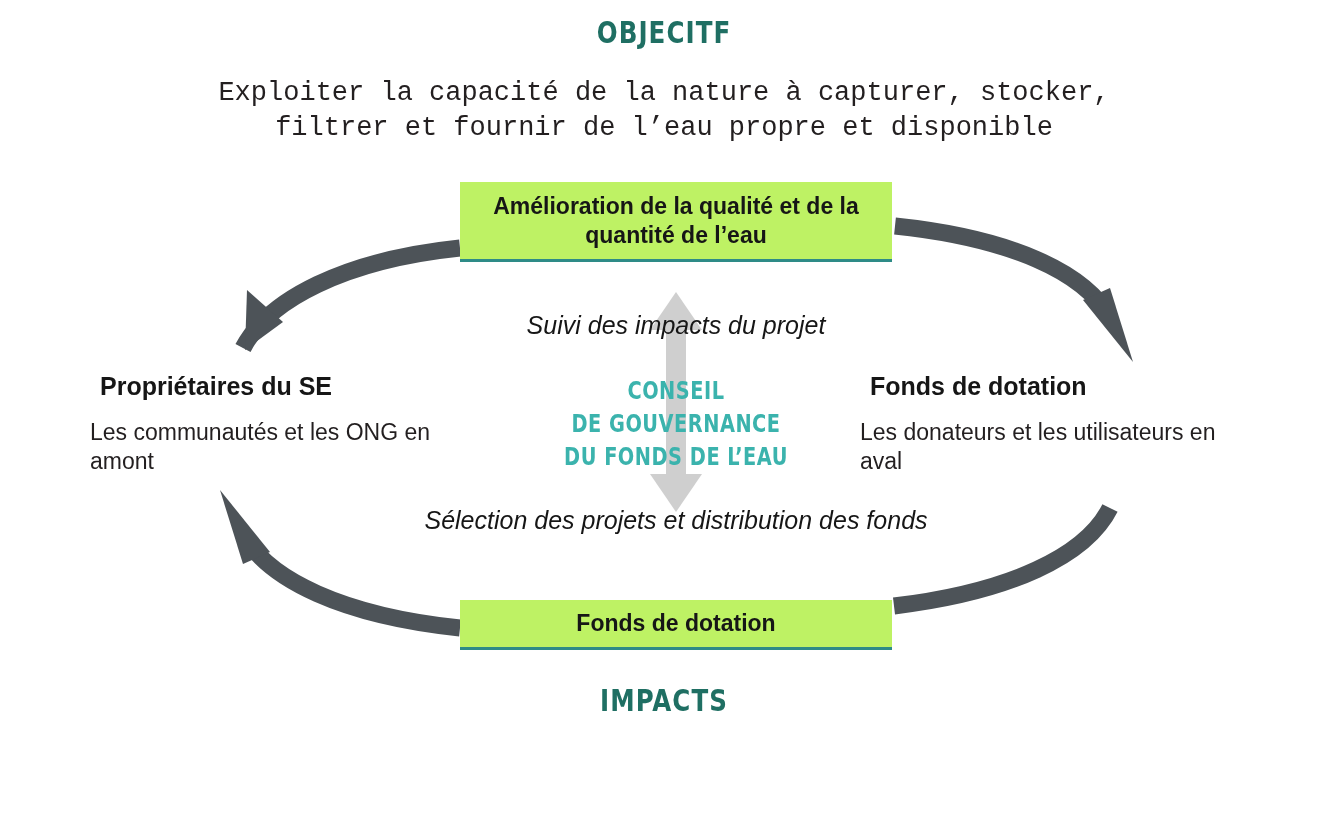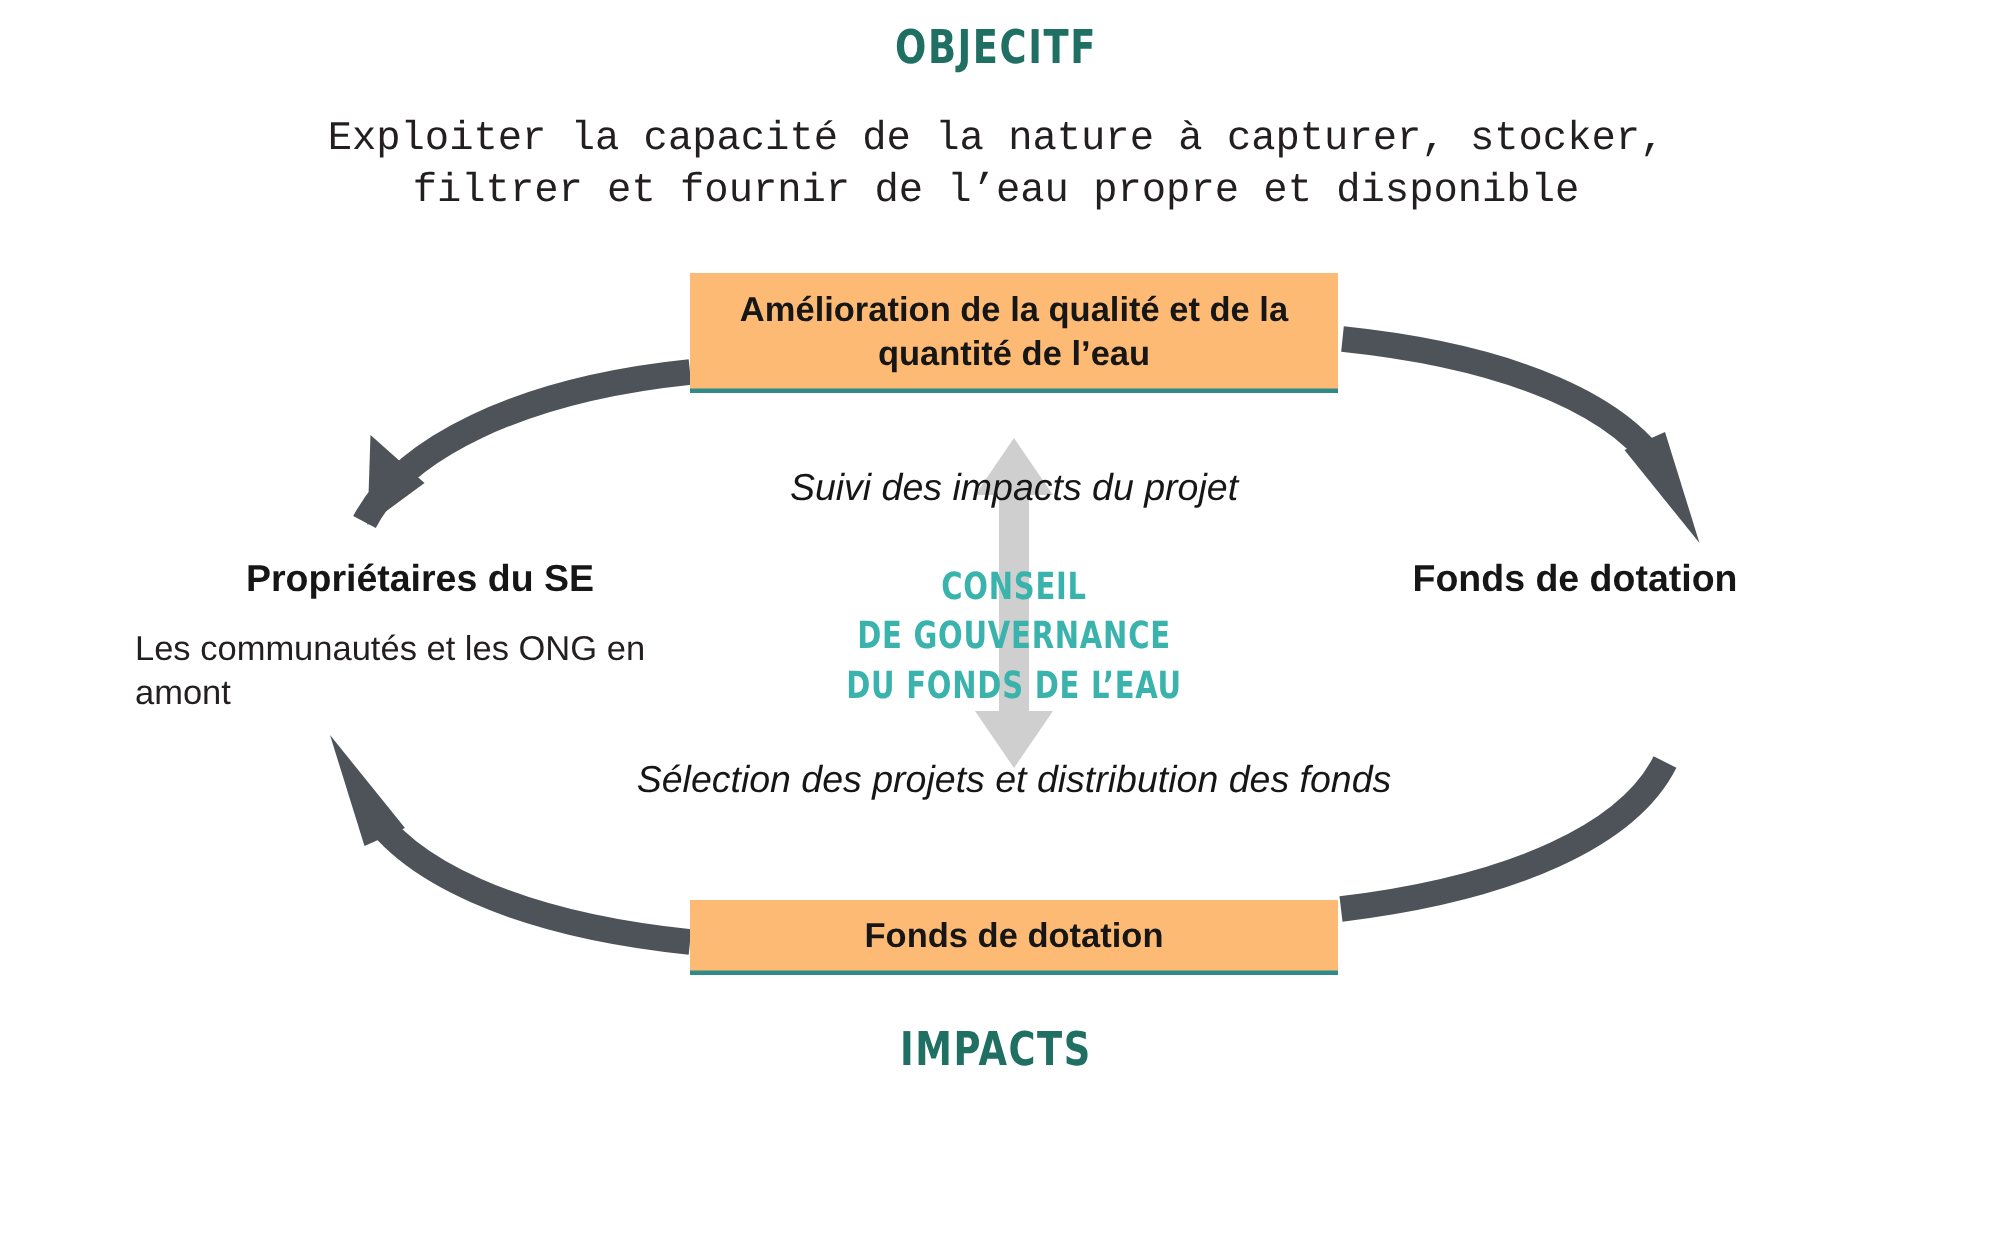--- a/index.html
+++ b/index.html
@@ -37,21 +37,21 @@
     text-align: center;
     font-size: 27px;
     line-height: 1.3;
     color: #231f20;
   }
   .objectif-text { top: 76px; left: 164px; width: 1000px; font-family: Liberation Mono, monospace; }
   .impacts-text  { top: 726px; left: 64px; width: 1200px; font-size: 26.5px; }
 
   
   .teal-box {
-    background: #fdba74;
+    background: #bef264;
     border-bottom: 3px solid #2e8b87;
     text-align: center;
     font-weight: bold;
     color: #161616;
     display: flex;
     align-items: center;
     justify-content: center;
     line-height: 1.25;
     font-size: 23px;
     box-sizing: border-box;
@@ -60,21 +60,21 @@
     top: 182px; left: 460px; width: 432px; height: 80px;
   }
   #box-bottom {
     top: 600px; left: 460px; width: 432px; height: 50px;
   }
 
   
   .side-title {
     font-weight: bold;
     font-size: 25px;
-    text-align: center;
+    text-align: left;
     color: #161616;
   }
   .side-sub {
     font-size: 23px;
     line-height: 1.25;
     color: #231f20;
   }
   #left-title  { top: 372px; left: 100px; width: 360px; }
   #left-sub    { top: 418px; left: 90px;  width: 380px; }
   #right-title { top: 372px; left: 870px; width: 360px; }
@@ -159,18 +159,19 @@
     <div>DE GOUVERNANCE</div>
     <div>DU FONDS DE L’EAU</div>
   </div>
 
   <div class="abs cycle-label" id="label-bottom">Sélection des projets et distribution des fonds</div>
 
   <div class="abs side-title" id="left-title">Propriétaires du SE</div>
   <div class="abs side-sub" id="left-sub">Les communautés et les ONG en amont</div>
 
   <div class="abs side-title" id="right-title">Fonds de dotation</div>
+  <div class="abs side-sub" id="right-sub">Les donateurs et les utilisateurs en aval</div>
 
   <div class="abs teal-box" id="box-bottom">Fonds de dotation</div>
 
   <div class="abs section-heading impacts-heading">IMPACTS</div>
 
 </div>
 
 </body></html>

